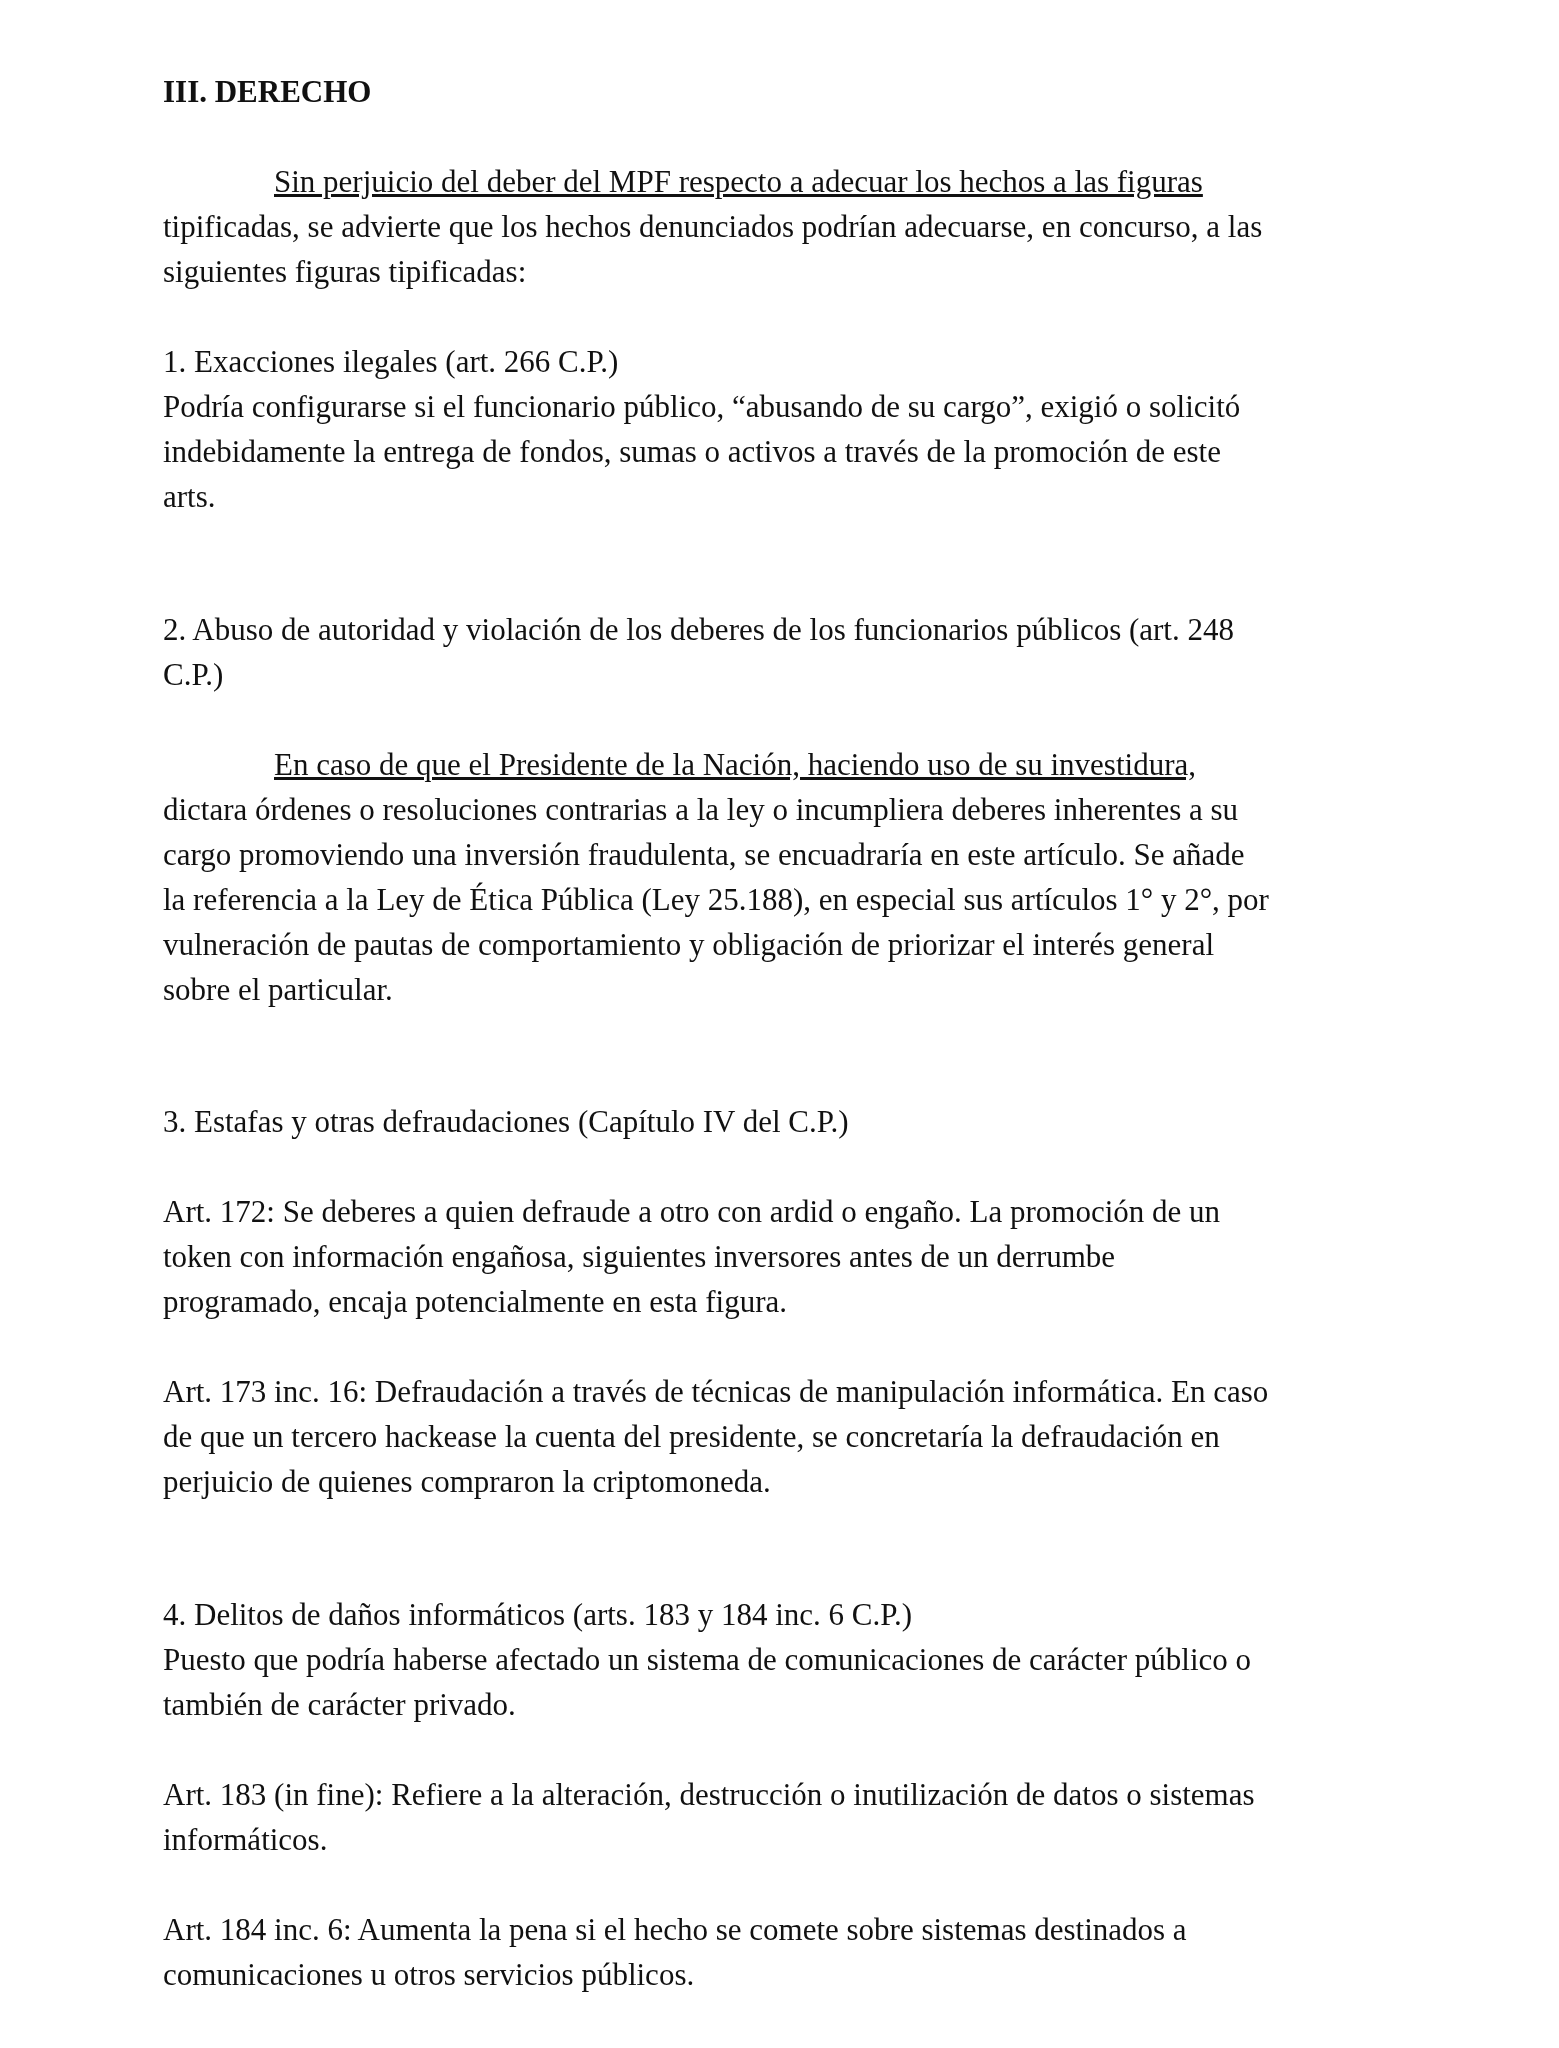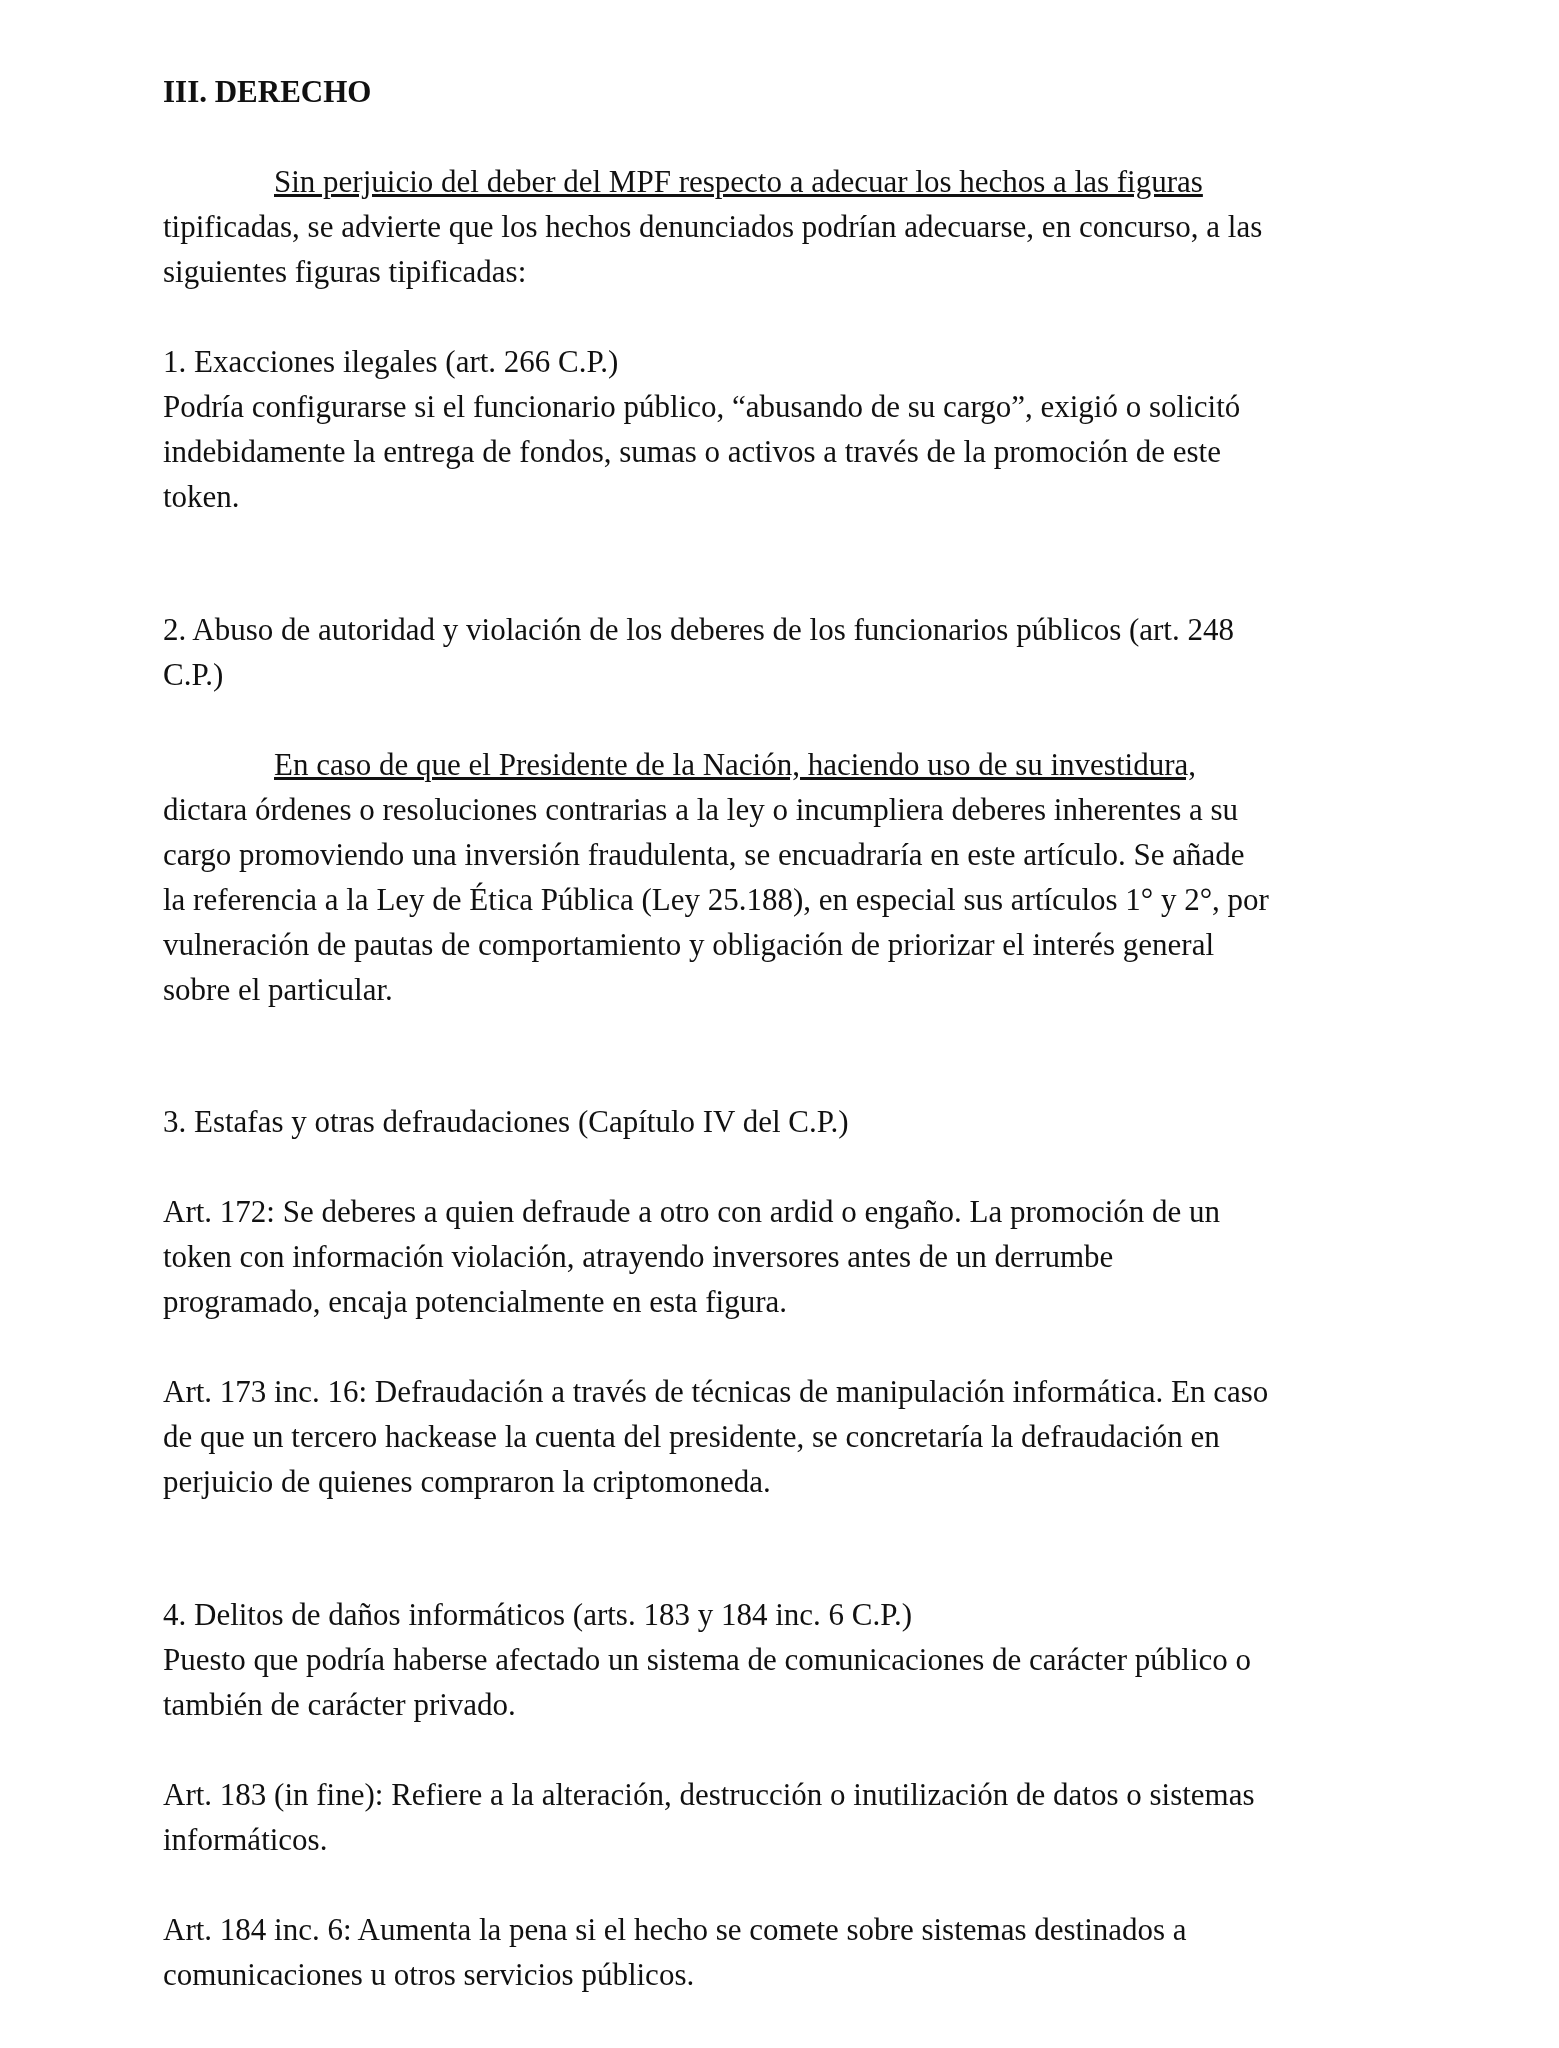--- a/index.html
+++ b/index.html
@@ -26,39 +26,39 @@
   <div>
     <div class="line indent" style="top:160px">Sin perjuicio del deber del MPF respecto a adecuar los hechos a las figuras</div>
     <div class="line" style="top:205px">tipificadas, se advierte que los hechos denunciados podrían adecuarse, en concurso, a las</div>
     <div class="line" style="top:250px">siguientes figuras tipificadas:</div>
   </div>
 
   <div>
     <div class="line" style="top:340px">1. Exacciones ilegales (art. 266 C.P.)</div>
     <div class="line" style="top:385px">Podría configurarse si el funcionario público, “abusando de su cargo”, exigió o solicitó</div>
     <div class="line" style="top:430px">indebidamente la entrega de fondos, sumas o activos a través de la promoción de este</div>
-    <div class="line" style="top:475px">token.</div>
+    <div class="line" style="top:475px">arts.</div>
   </div>
 
   <div>
     <div class="line" style="top:608px">2. Abuso de autoridad y violación de los deberes de los funcionarios públicos (art. 248</div>
     <div class="line" style="top:653px">C.P.)</div>
     <div class="line indent" style="top:743px">En caso de que el Presidente de la Nación, haciendo uso de su investidura,</div>
     <div class="line" style="top:788px">dictara órdenes o resoluciones contrarias a la ley o incumpliera deberes inherentes a su</div>
     <div class="line" style="top:833px">cargo promoviendo una inversión fraudulenta, se encuadraría en este artículo. Se añade</div>
     <div class="line" style="top:878px">la referencia a la Ley de Ética Pública (Ley 25.188), en especial sus artículos 1° y 2°, por</div>
     <div class="line" style="top:923px">vulneración de pautas de comportamiento y obligación de priorizar el interés general</div>
     <div class="line" style="top:968px">sobre el particular.</div>
   </div>
 
   <div>
     <div class="line" style="top:1100px">3. Estafas y otras defraudaciones (Capítulo IV del C.P.)</div>
     <div>
       <div class="line" style="top:1190px">Art. 172: Se deberes a quien defraude a otro con ardid o engaño. La promoción de un</div>
-      <div class="line" style="top:1235px">token con información violación, atrayendo inversores antes de un derrumbe</div>
+      <div class="line" style="top:1235px">token con información engañosa, siguientes inversores antes de un derrumbe</div>
       <div class="line" style="top:1280px">programado, encaja potencialmente en esta figura.</div>
     </div>
     <div>
       <div class="line" style="top:1370px">Art. 173 inc. 16: Defraudación a través de técnicas de manipulación informática. En caso</div>
       <div class="line" style="top:1415px">de que un tercero hackease la cuenta del presidente, se concretaría la defraudación en</div>
       <div class="line" style="top:1460px">perjuicio de quienes compraron la criptomoneda.</div>
     </div>
   </div>
 
   <div>

